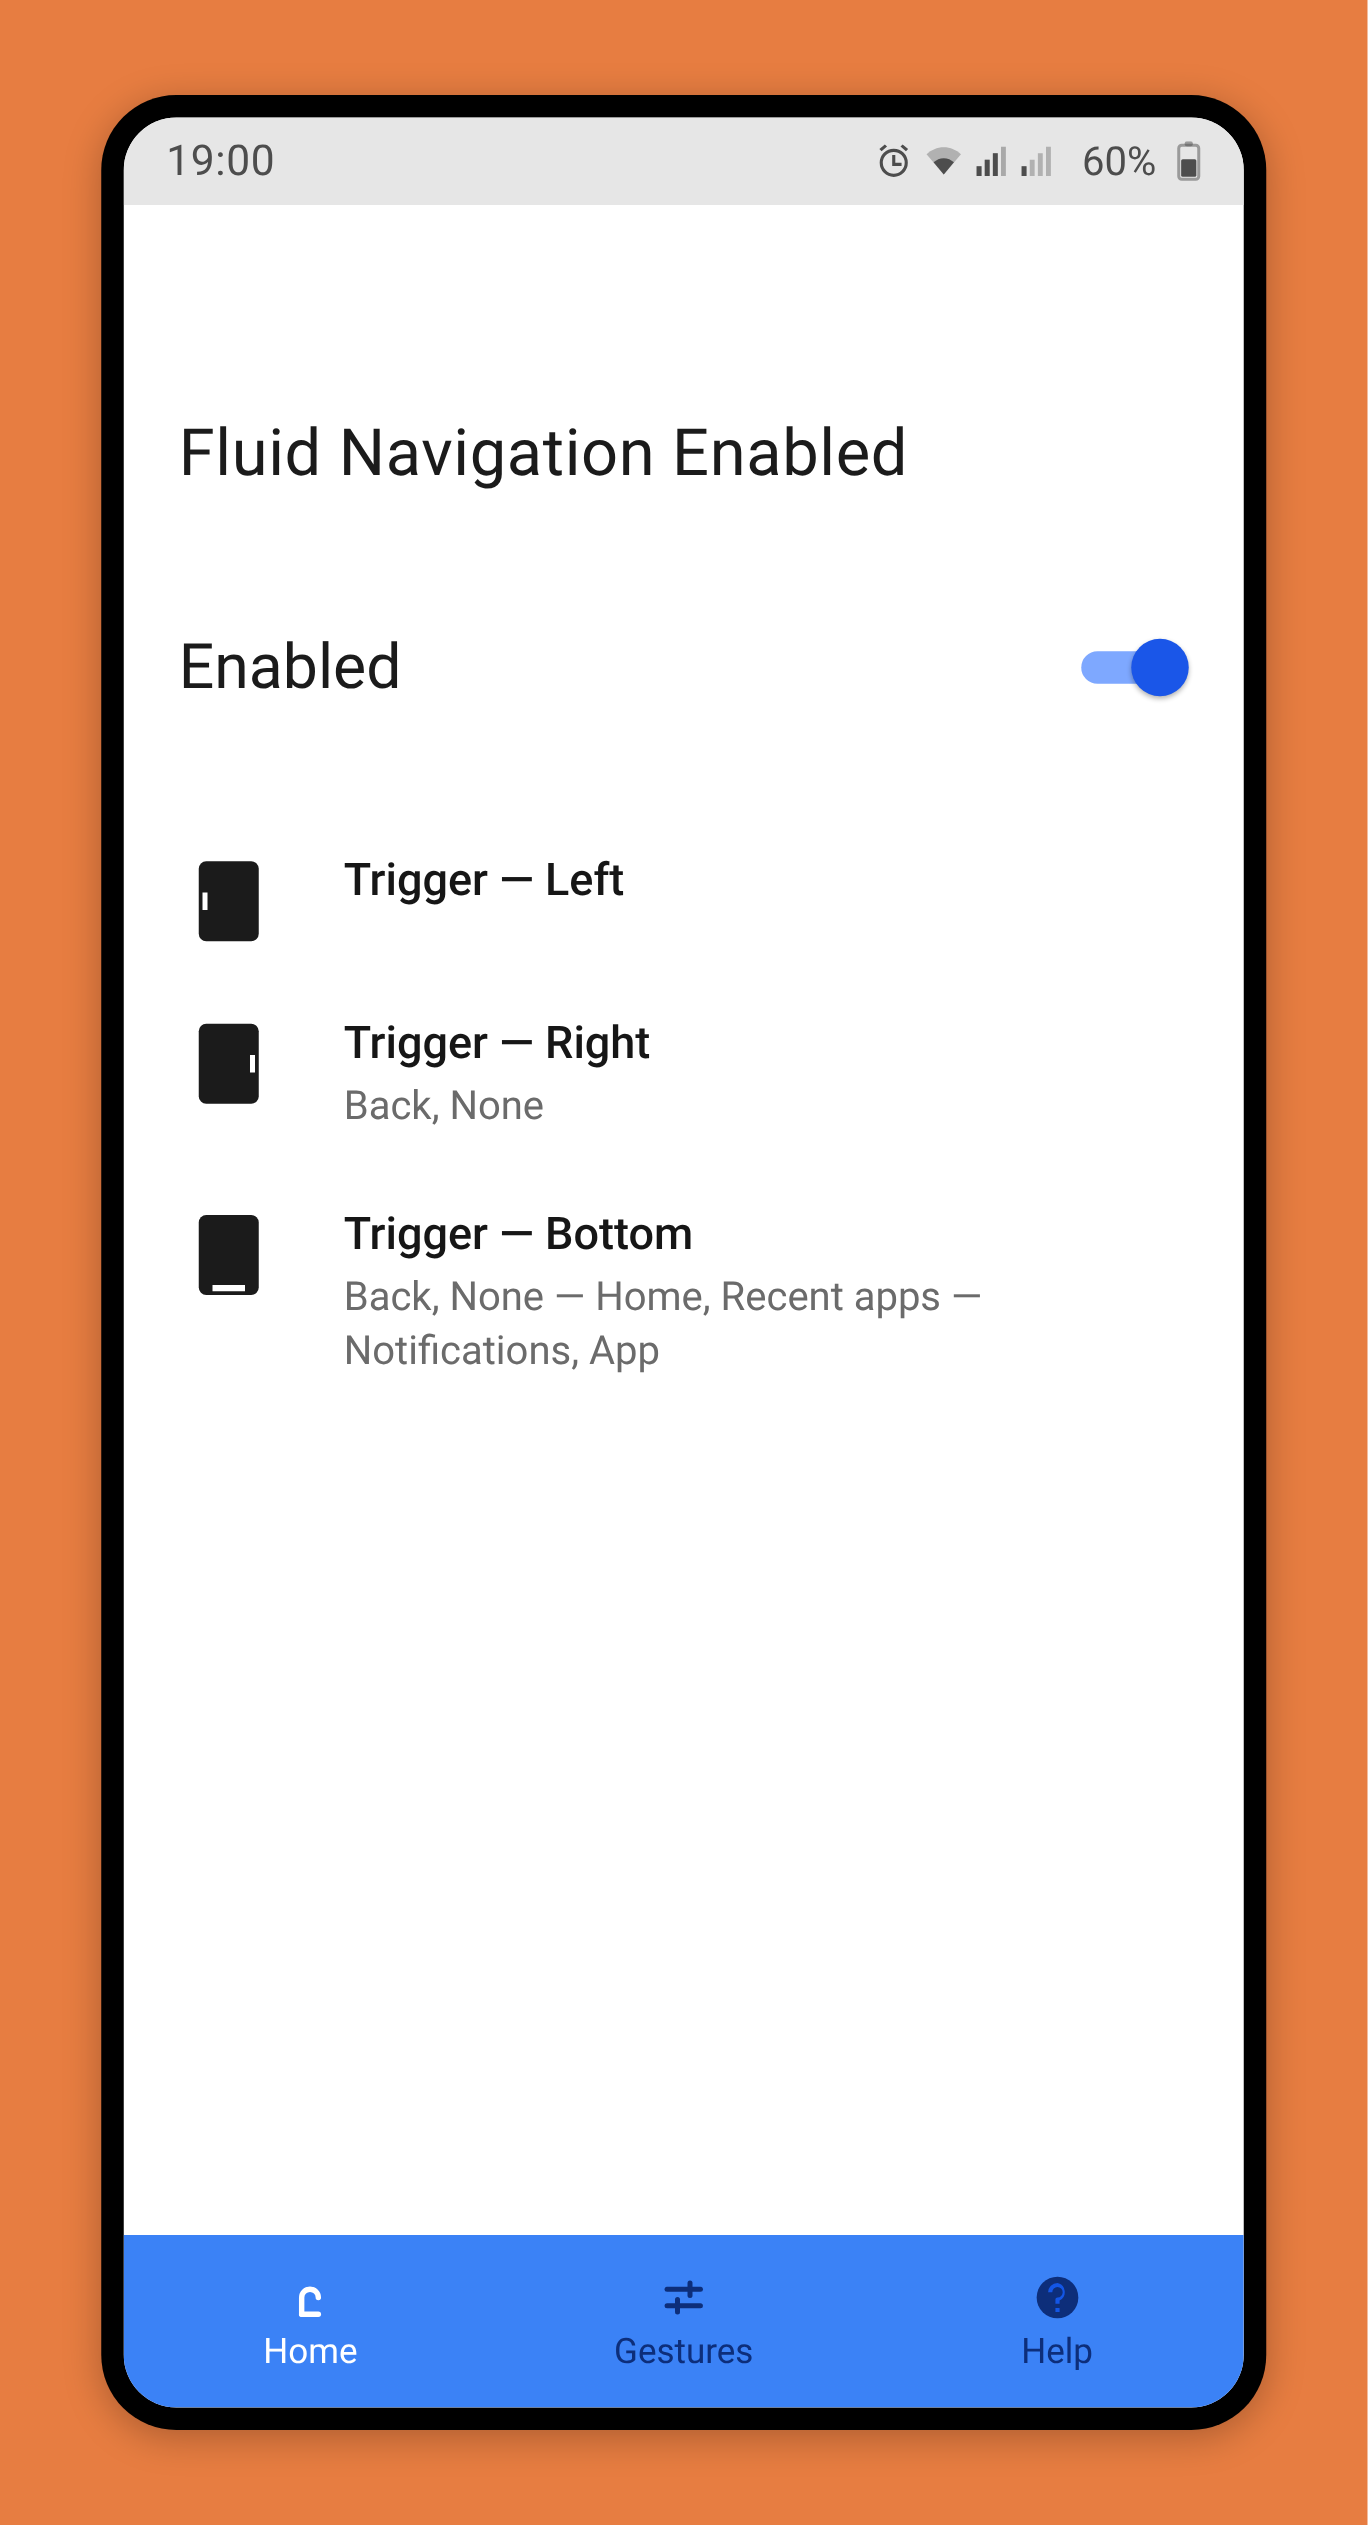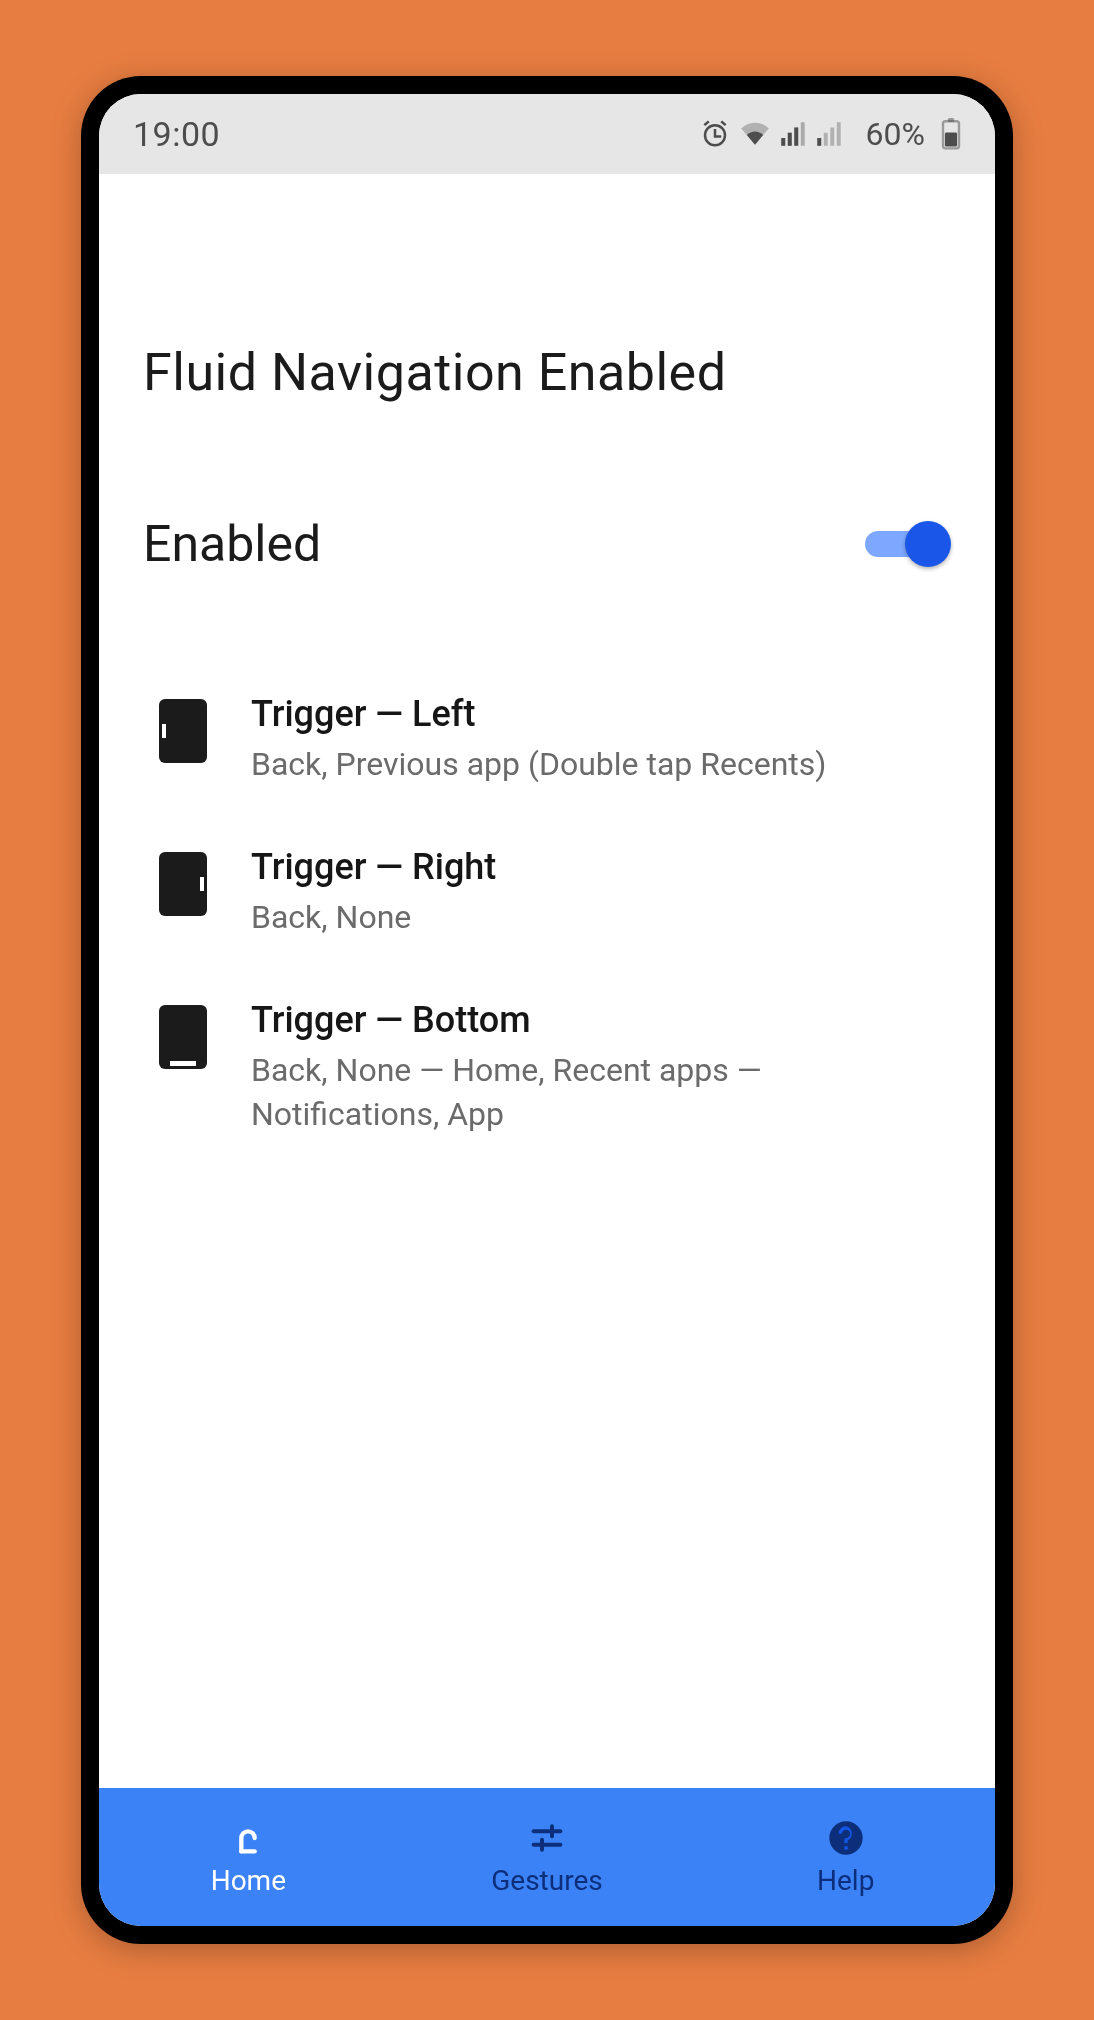--- a/index.html
+++ b/index.html
@@ -23,21 +23,21 @@
     width: 100%;
     height: 100%;
     background: #fff;
     border-radius: 42px;
     overflow: hidden;
     display: flex;
     flex-direction: column;
   }
   
   .statusbar {
-    height: 80px;
+    height: 70px;
     background: #e6e6e6;
     display: flex;
     align-items: center;
     padding: 0 34px;
     color: #4d4d4d;
     font-size: 34px;
   }
   .statusbar .clock { font-weight: 400; letter-spacing: .5px; }
   .statusbar .spacer { flex: 1; }
   .status-icons { display: flex; align-items: center; gap: 10px; }
@@ -70,21 +70,21 @@
   }
   .switch-thumb {
     position: absolute; right: 0; top: 0;
     width: 46px; height: 46px; border-radius: 50%;
     background: #1a56e8;
     box-shadow: 0 2px 4px rgba(0,0,0,.3);
   }
   .triggers { margin-top: 90px; }
   .trigger-item {
     display: flex;
-    gap: 44px;
+    gap: 68px;
     padding: 30px 16px;
     align-items: flex-start;
   }
   .trigger-icon {
     width: 48px; height: 64px; border-radius: 6px;
     background: #1b1b1b;
     position: relative;
     flex-shrink: 0;
     margin-top: 6px;
   }
@@ -168,21 +168,20 @@
       </div>
 
       <div class="triggers">
 
         <div class="trigger-item">
           <div class="trigger-icon">
             <span class="trig-ind trig-left"></span>
           </div>
           <div class="trigger-text">
             <div class="trigger-title">Trigger — Left</div>
-            <div class="trigger-sub">Back, Previous app (Double tap Recents)</div>
           </div>
         </div>
 
         <div class="trigger-item">
           <div class="trigger-icon">
             <span class="trig-ind trig-right"></span>
           </div>
           <div class="trigger-text">
             <div class="trigger-title">Trigger — Right</div>
             <div class="trigger-sub">Back, None</div>

